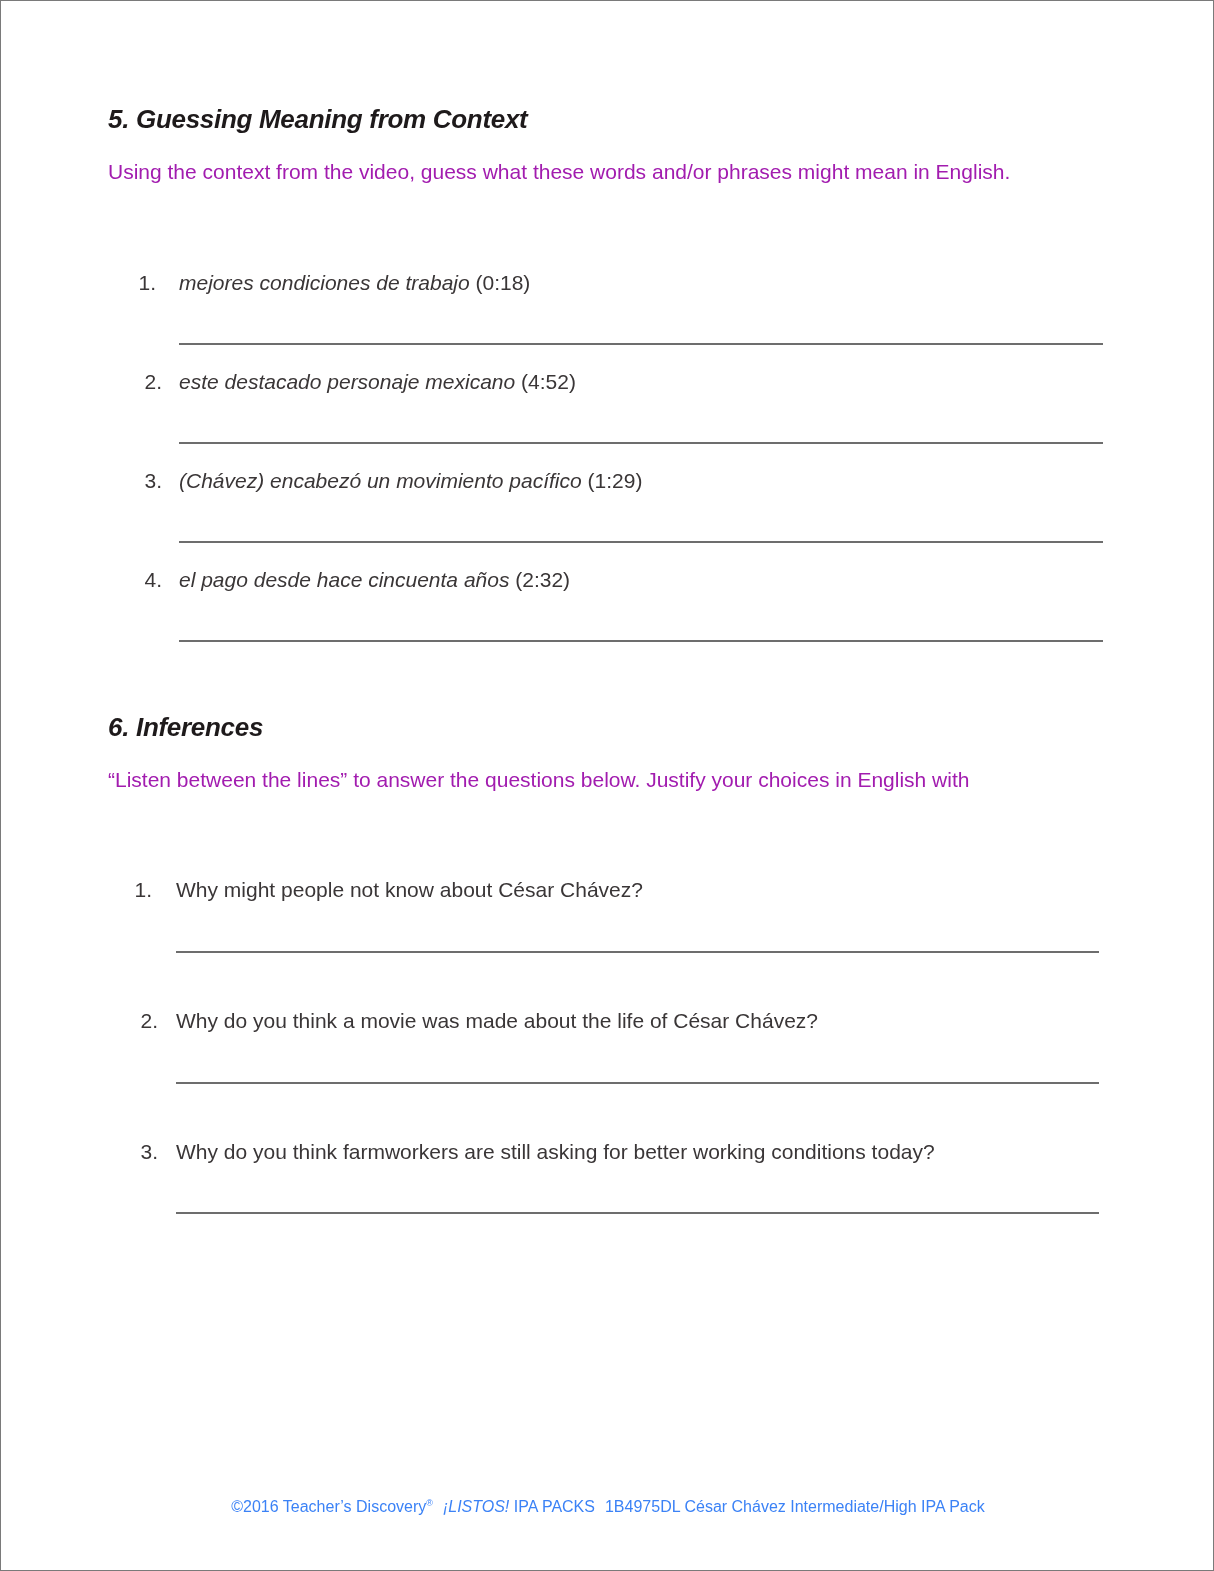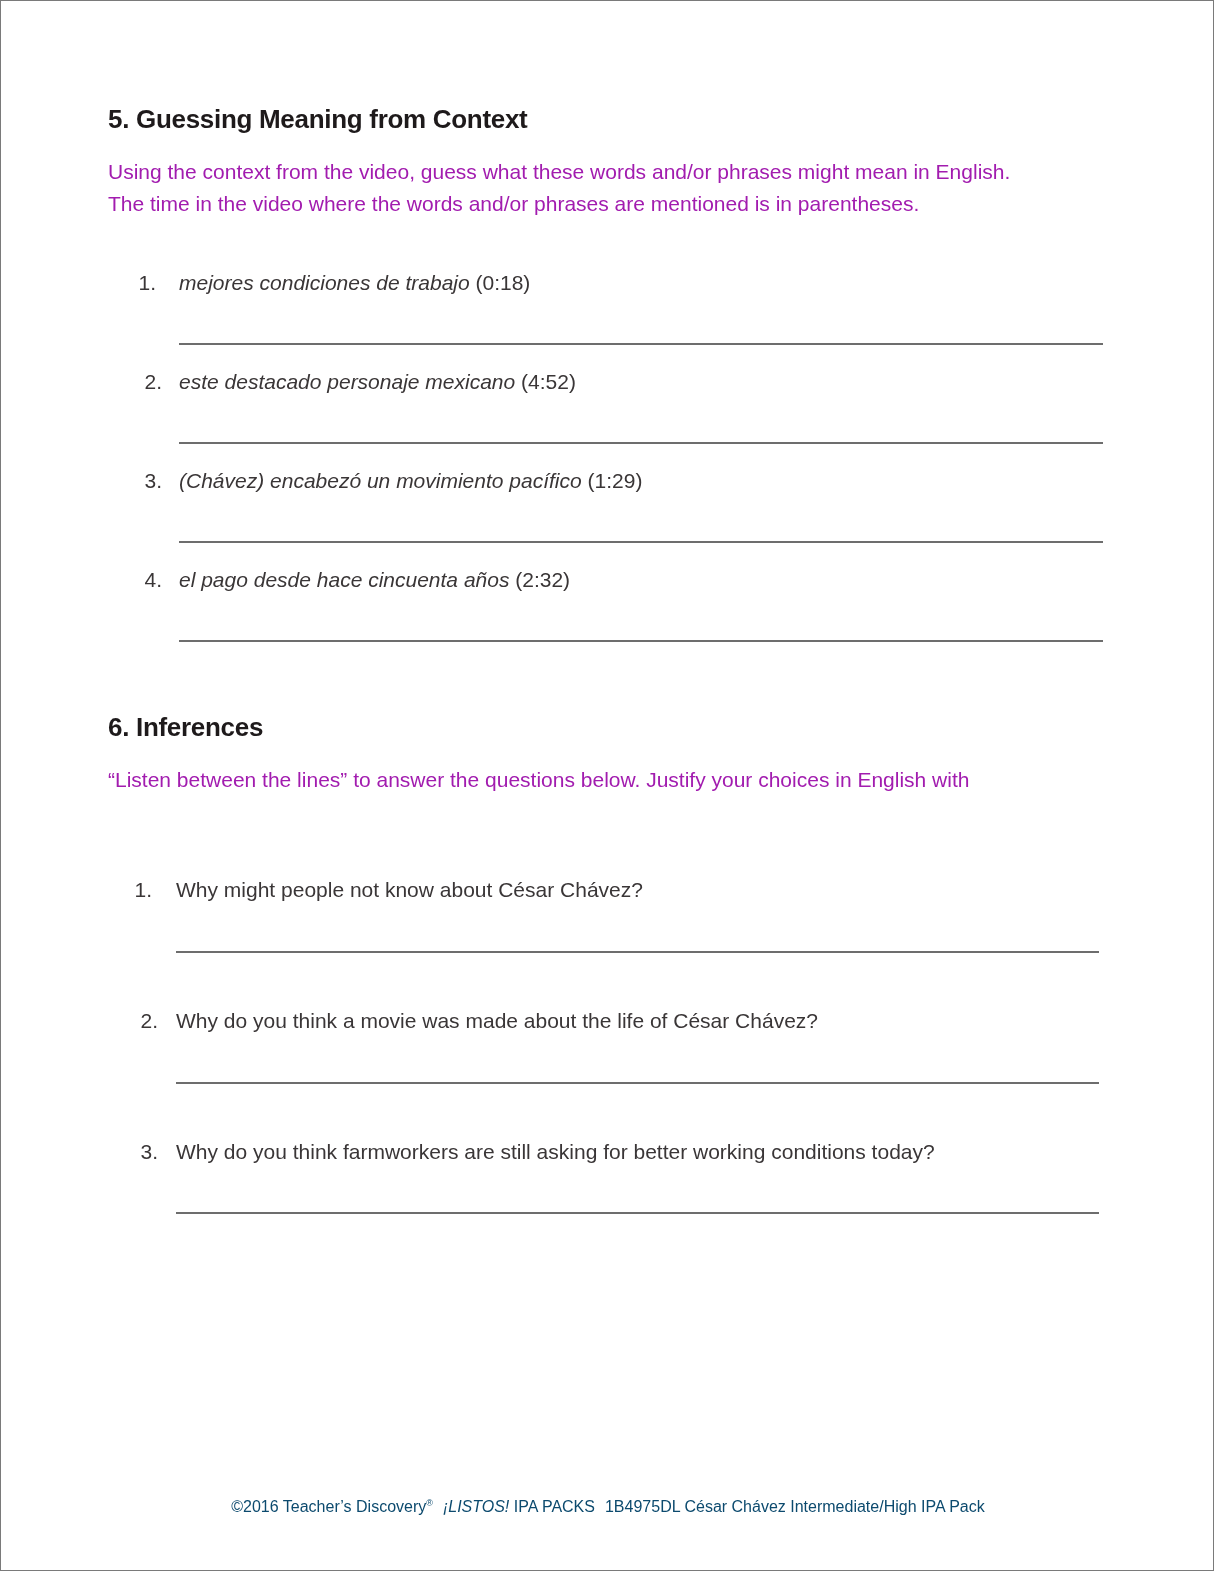--- a/index.html
+++ b/index.html
@@ -1,40 +1,39 @@
 <!DOCTYPE html>
 <html><head>
 <meta charset="utf-8">
 <style>
   html, body { margin: 0; padding: 0; background: #ffffff; }
   body { width: 1214px; height: 1571px; position: relative; overflow: hidden;
          font-family: "Liberation Sans", sans-serif; color: #231f20; }
   .page { position: absolute; left: 0; top: 0; width: 1212px; height: 1569px;
           border: 1px solid #7a7a7a; box-sizing: content-box; background: #fff; }
-  .h { position: absolute; left: 107px; font-size: 26px; font-weight: bold; letter-spacing: -0.3px; color: #1e1a1b; margin: 0; }
+  .h { position: absolute; left: 107px; font-size: 26px; font-weight: bold; letter-spacing: -0.3px; color: #1e1a1b; margin: 0; font-style: italic; }
   .intro { position: absolute; left: 107px; width: 1000px; font-size: 21px; line-height: 32px; color: #a21caf; font-weight: normal; }
   .item { position: absolute; font-size: 21px; color: #3a3637; white-space: nowrap; }
   .num { position: absolute; width: 30px; text-align: right; }
   .txt { position: absolute; }
   .it { font-style: italic; }
   .line { position: absolute; height: 0; border-top: 2px solid #6d6d6d; }
   .footer { position: absolute; left: 0; width: 1214px; top: 1497px; text-align: center;
-            font-size: 16px; color: #0c4a6e; white-space: nowrap; }
+            font-size: 16px; color: #3b82f6; white-space: nowrap; }
   .footer sup { font-size: 9px; }
   .footer .sp { display: inline-block; width: 10px; }
 </style>
 </head>
 <body>
 
 <div class="page">
 
   <h2 class="h" style="top:103px;">5. Guessing Meaning from Context</h2>
   <div class="intro" style="top:155px;">
     <div>Using the context from the video, guess what these words and/or phrases might mean in English.</div>
-    <div>The time in the video where the words and/or phrases are mentioned is in parentheses.</div>
   </div>
 
   <div class="item" style="top:270px; left:0;">
     <span class="num" style="left:125px;">1.</span>
     <span class="txt" style="left:178px;"><span class="it">mejores condiciones de trabajo</span><span> (0:18)</span></span>
   </div>
   <div class="line" style="top:342px; left:178px; width:924px;"></div>
 
   <div class="item" style="top:369px; left:0;">
     <span class="num" style="left:131px;">2.</span>

